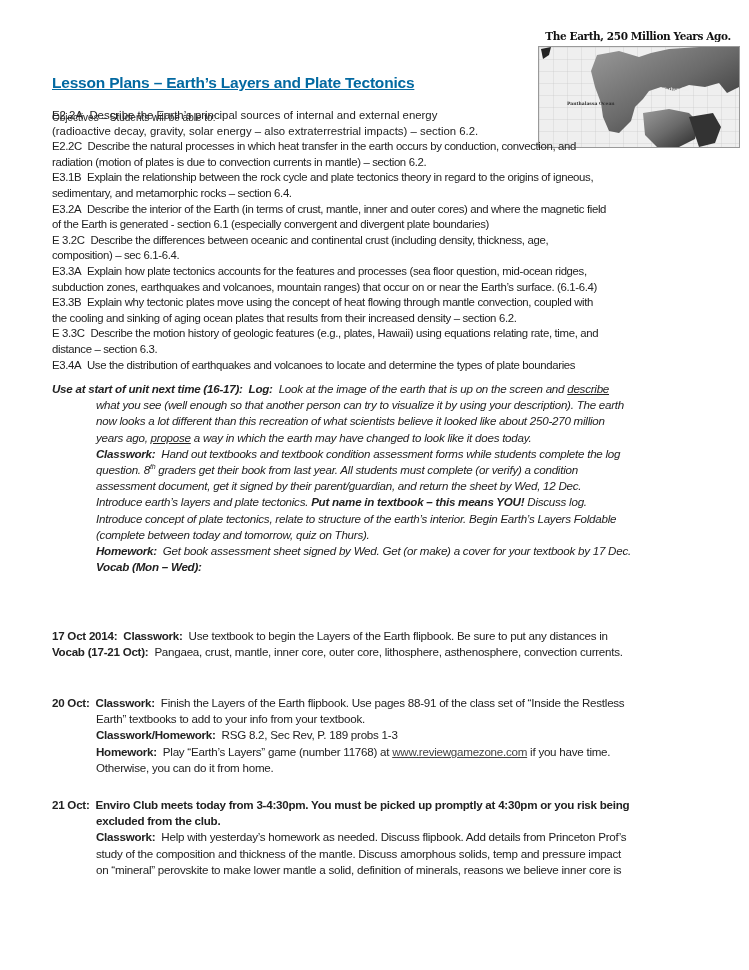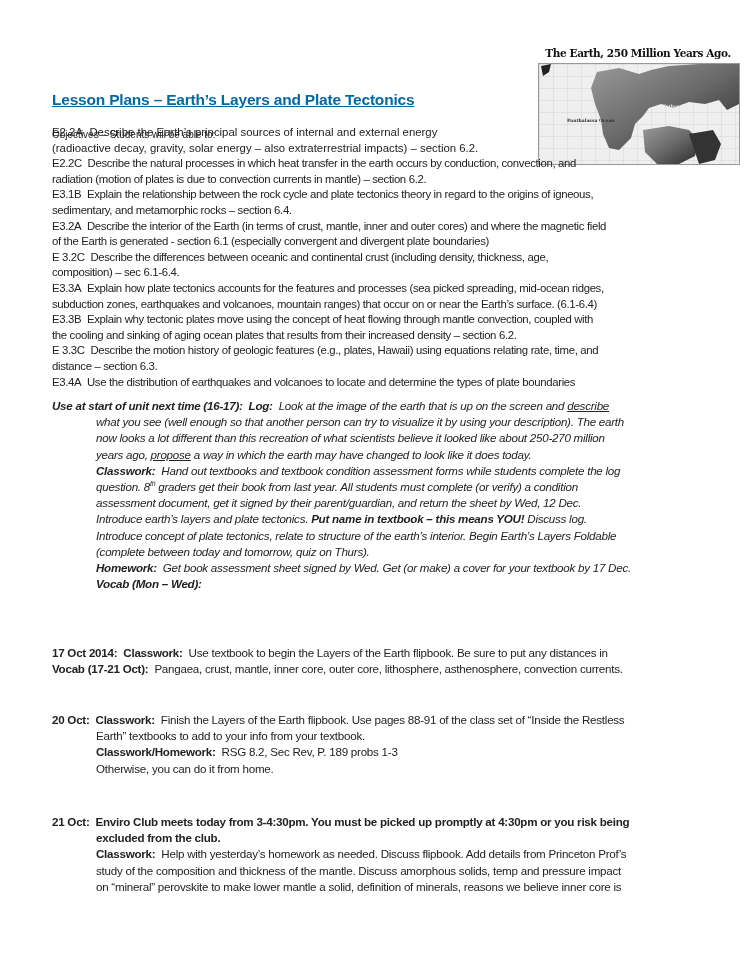--- a/index.html
+++ b/index.html
@@ -1,17 +1,17 @@
 <!DOCTYPE html>
 <html><head>
 <meta charset="utf-8">
 <style>
   html, body { margin: 0; padding: 0; background: #ffffff; }
   body { width: 749px; height: 970px; position: relative; overflow: hidden; color: #1a1a1a; }
-  .page { position: absolute; left: 0; top: 0; width: 749px; height: 826px; margin-top: 17px; }
+  .page { position: absolute; left: 0; top: 0; width: 749px; height: 826px; }
 
   .map-figure { position: absolute; left: 530px; top: 30px; width: 216px; height: 120px; }
   .map-title { position: absolute; left: 0; top: 0; width: 216px; text-align: center;
     font-family: "DejaVu Serif", serif; font-weight: bold; font-size: 10.5px; letter-spacing: -0.4px; color: #111; white-space: nowrap; }
   .map-box { position: absolute; left: 8px; top: 16px; width: 200px; height: 100px; border: 1px solid #999; background: #f2f2f2; overflow: hidden; }
 
   .title { position: absolute; left: 52px; top: 74px; font-family: "Liberation Sans", sans-serif; font-weight: bold;
     font-size: 15.5px; text-decoration: underline; color: #0369a1; white-space: nowrap; letter-spacing: -0.2px; }
 
   .obj-intro { position: absolute; left: 52px; top: 112px; font-family: "Liberation Sans", sans-serif; font-size: 10px; color: #222; white-space: nowrap; }
@@ -87,21 +87,21 @@
       <span>Describe the interior of the Earth (in terms of crust, mantle, inner and outer cores) and where the magnetic field</span><br>
       <span>of the Earth is generated - section 6.1 (especially convergent and divergent plate boundaries)</span>
     </span>
     <span class="std narrow">
       <span class="code-b">E 3.2C</span>&nbsp;
       <span>Describe the differences between oceanic and continental crust (including density, thickness, age,</span><br>
       <span>composition) – sec 6.1-6.4.</span>
     </span>
     <span class="std narrow">
       <span class="code-b">E3.3A</span>&nbsp;
-      <span>Explain how plate tectonics accounts for the features and processes (sea picked spreading, mid-ocean ridges,</span><br>
+      <span>Explain how plate tectonics accounts for the features and processes (sea floor question, mid-ocean ridges,</span><br>
       <span>subduction zones, earthquakes and volcanoes, mountain ranges) that occur on or near the Earth’s surface. (6.1-6.4)</span>
     </span>
     <span class="std narrow">
       <span class="code-b">E3.3B</span>&nbsp;
       <span>Explain why tectonic plates move using the concept of heat flowing through mantle convection, coupled with</span><br>
       <span>the cooling and sinking of aging ocean plates that results from their increased density – section 6.2.</span>
     </span>
     <span class="std narrow">
       <span class="code-b">E 3.3C</span>&nbsp;
       <span>Describe the motion history of geologic features (e.g., plates, Hawaii) using equations relating rate, time, and</span><br>
@@ -160,20 +160,24 @@
     <span class="line">
       <span class="b">20 Oct:</span>&nbsp;
       <span class="b">Classwork:</span>&nbsp;
       <span>Finish the Layers of the Earth flipbook.  Use pages 88-91 of the class set of “Inside the Restless</span>
     </span>
     <span class="line ind">Earth” textbooks to add to your info from your textbook.</span>
     <span class="line ind">
       <span class="b">Classwork/Homework:</span>&nbsp;
       <span>RSG 8.2, Sec Rev, P. 189 probs 1-3</span>
     </span>
+    <span class="line ind">
+      <span class="b">Homework:</span>&nbsp;
+      <span>Play “Earth’s Layers” game (number 11768) at </span><a class="link">www.reviewgamezone.com</a><span> if you have time.</span>
+    </span>
     <span class="line ind">Otherwise, you can do it from home.</span>
   </div>
 
   <div class="lesson" style="top: 797px;">
     <span class="line">
       <span class="b">21 Oct:</span>&nbsp;
       <span class="b">Enviro Club meets today from 3-4:30pm.  You must be picked up promptly at 4:30pm or you risk being</span>
     </span>
     <span class="line ind b">excluded from the club.</span>
     <span class="line ind">

